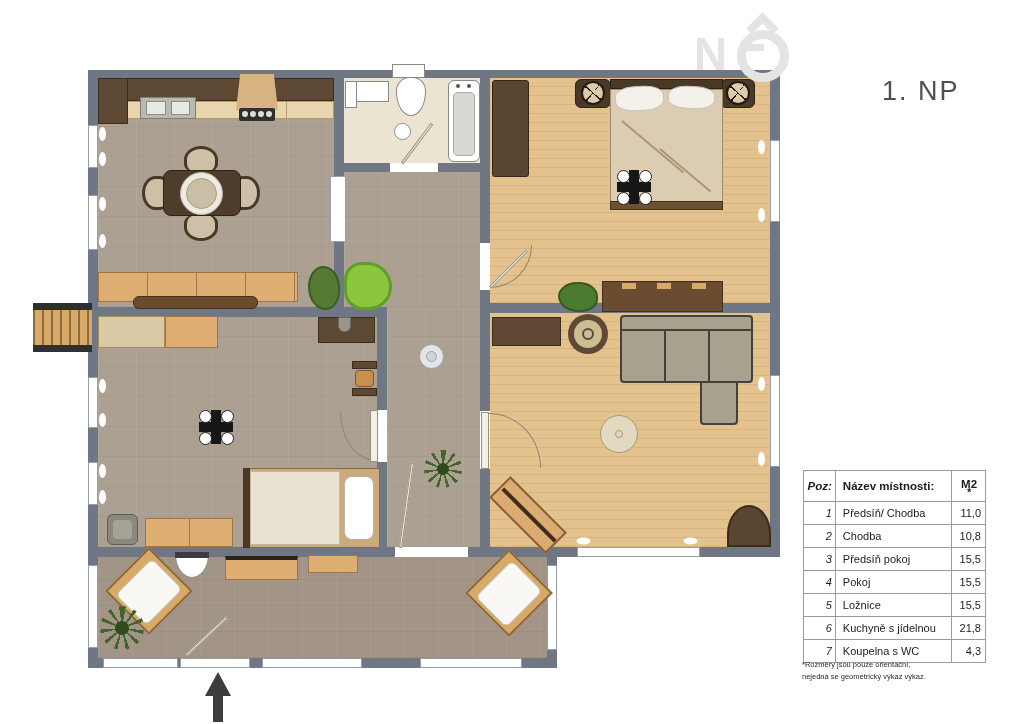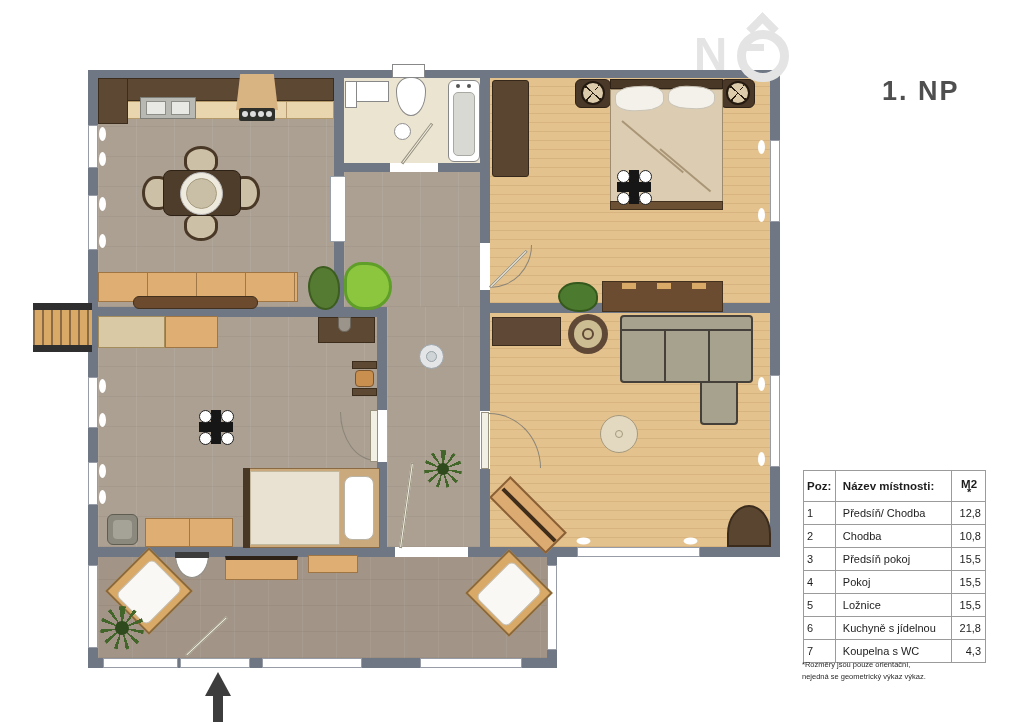--- a/index.html
+++ b/index.html
@@ -32,34 +32,34 @@
      conic-gradient(from 40deg,#dcccab 0 85deg,#241a10 85deg 95deg,#dcccab 95deg 175deg,#241a10 175deg 185deg,
                     #dcccab 185deg 265deg,#241a10 265deg 275deg,#dcccab 275deg 355deg,#241a10 355deg 360deg);
      border:2px solid #241a10;}
   .spiky{border-radius:50%;background:
      repeating-conic-gradient(#42652a 0 10deg,rgba(0,0,0,0) 10deg 32deg);}
   
   .legend{position:absolute;left:803px;top:470px;width:183px;border-collapse:collapse;
           font-size:11px;color:#1c1c1c;background:#fff;}
   .legend td{border:1px solid #9b9b9b;height:22px;padding:0 3px;}
   .legend .hd td{height:30px;font-weight:bold;font-size:11.5px;}
-  .legend .poz{width:25px;text-align:left;}
+  .legend .poz{width:25px;text-align:right;font-style:italic;}
   .legend .nm{width:118px;text-align:left;padding-left:7px;}
   .legend .m2{width:27px;text-align:right;padding-right:4px;}
   .legend .hd .m2{text-align:center;padding-right:2px;}
   .m2star{font-weight:bold;line-height:4px;font-size:11px;}
   .footnote{position:absolute;left:802px;top:659px;font-size:7.5px;color:#2b2b2b;line-height:1.55;}
   
   .logo{position:absolute;left:694px;top:26px;display:flex;align-items:center;gap:7px;
         color:#e4e4e4;font-weight:bold;font-size:46px;letter-spacing:3px;}
   .loge{position:relative;width:34px;height:34px;border:9px solid #e4e4e4;border-radius:50%;margin-top:4px;}
   .loge .bar{position:absolute;left:-2px;top:5px;width:20px;height:7px;background:#e4e4e4;}
   .loge .hat{position:absolute;left:5px;top:-22px;width:15px;height:15px;border-left:8px solid #e4e4e4;
              border-top:8px solid #e4e4e4;transform:rotate(45deg);}
-  .nplabel{position:absolute;left:882px;top:76px;font-size:27px;font-weight:bold;color:#4f4f4f;letter-spacing:2px;text-align:right;}
+  .nplabel{position:absolute;left:882px;top:76px;font-size:27px;font-weight:normal;color:#4f4f4f;letter-spacing:2px;text-align:right;}
 </style>
 </head>
 <body>
 
 <div class="stage">
 
   <div class="a carpet" style="left:98px;top:78px;width:236px;height:229px;"></div>
   <div class="a carpet" style="left:98px;top:317px;width:279px;height:230px;"></div>
   <div class="a carpet" style="left:344px;top:172px;width:136px;height:135px;"></div>
   <div class="a carpet" style="left:387px;top:307px;width:93px;height:240px;"></div>
@@ -268,21 +268,21 @@
       <td class="poz">Poz:</td>
       <td class="nm">Název místnosti:</td>
       <td class="m2">
         <div>M2</div>
         <div class="m2star">*</div>
       </td>
     </tr>
     <tr>
       <td class="poz">1</td>
       <td class="nm">Předsíň/ Chodba</td>
-      <td class="m2">12,8</td>
+      <td class="m2">11,0</td>
     </tr>
     <tr>
       <td class="poz">2</td>
       <td class="nm">Chodba</td>
       <td class="m2">10,8</td>
     </tr>
     <tr>
       <td class="poz">3</td>
       <td class="nm">Předsíň pokoj</td>
       <td class="m2">15,5</td>

